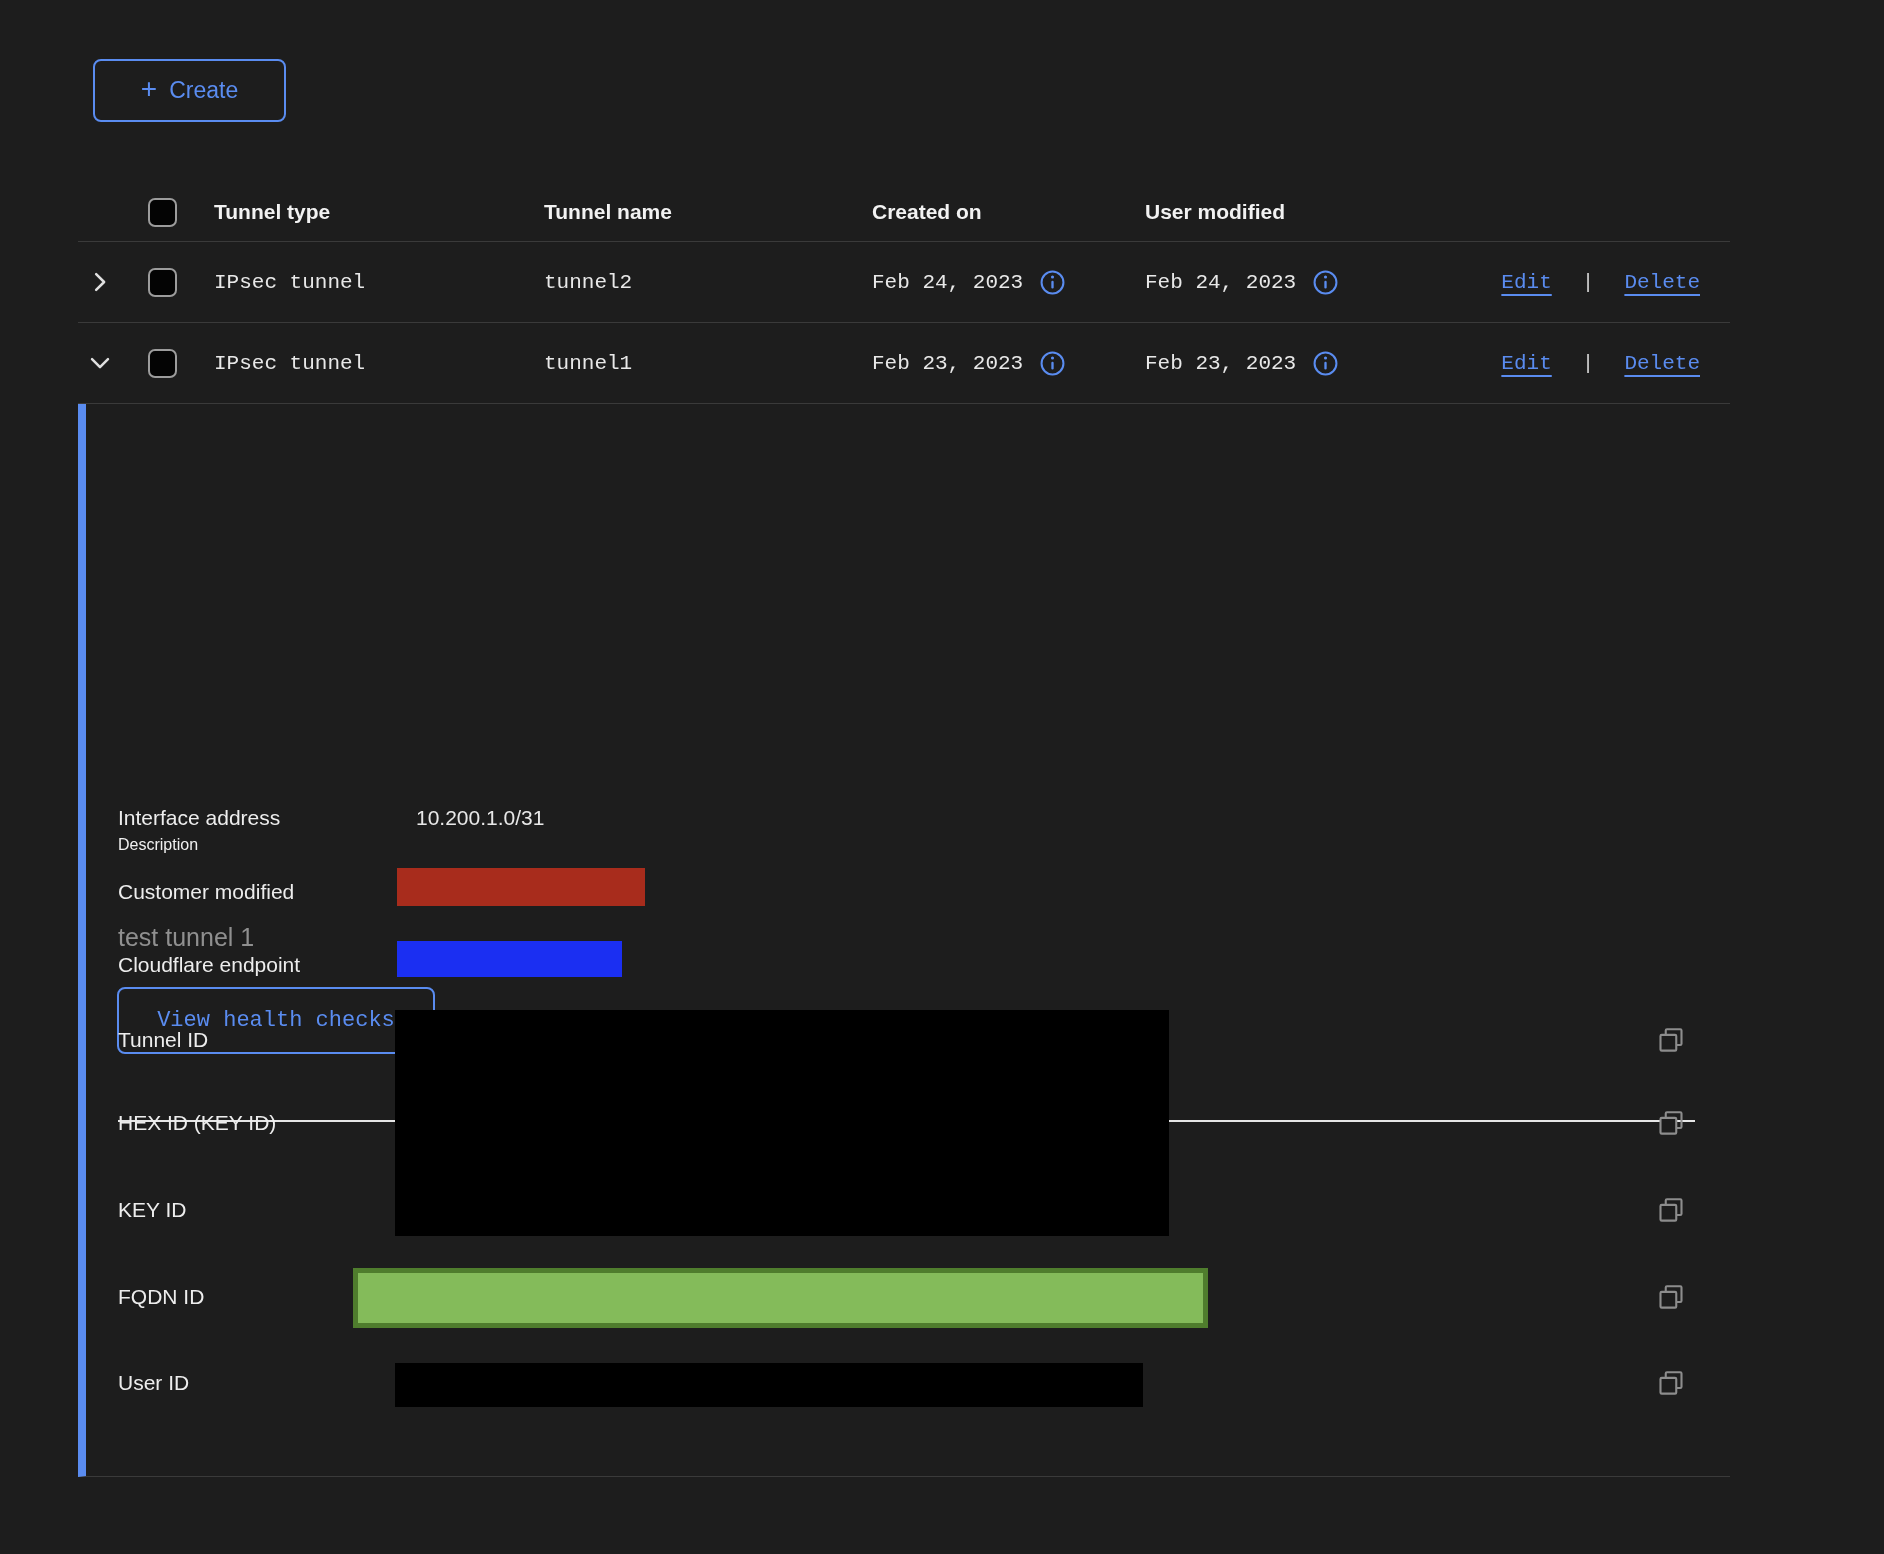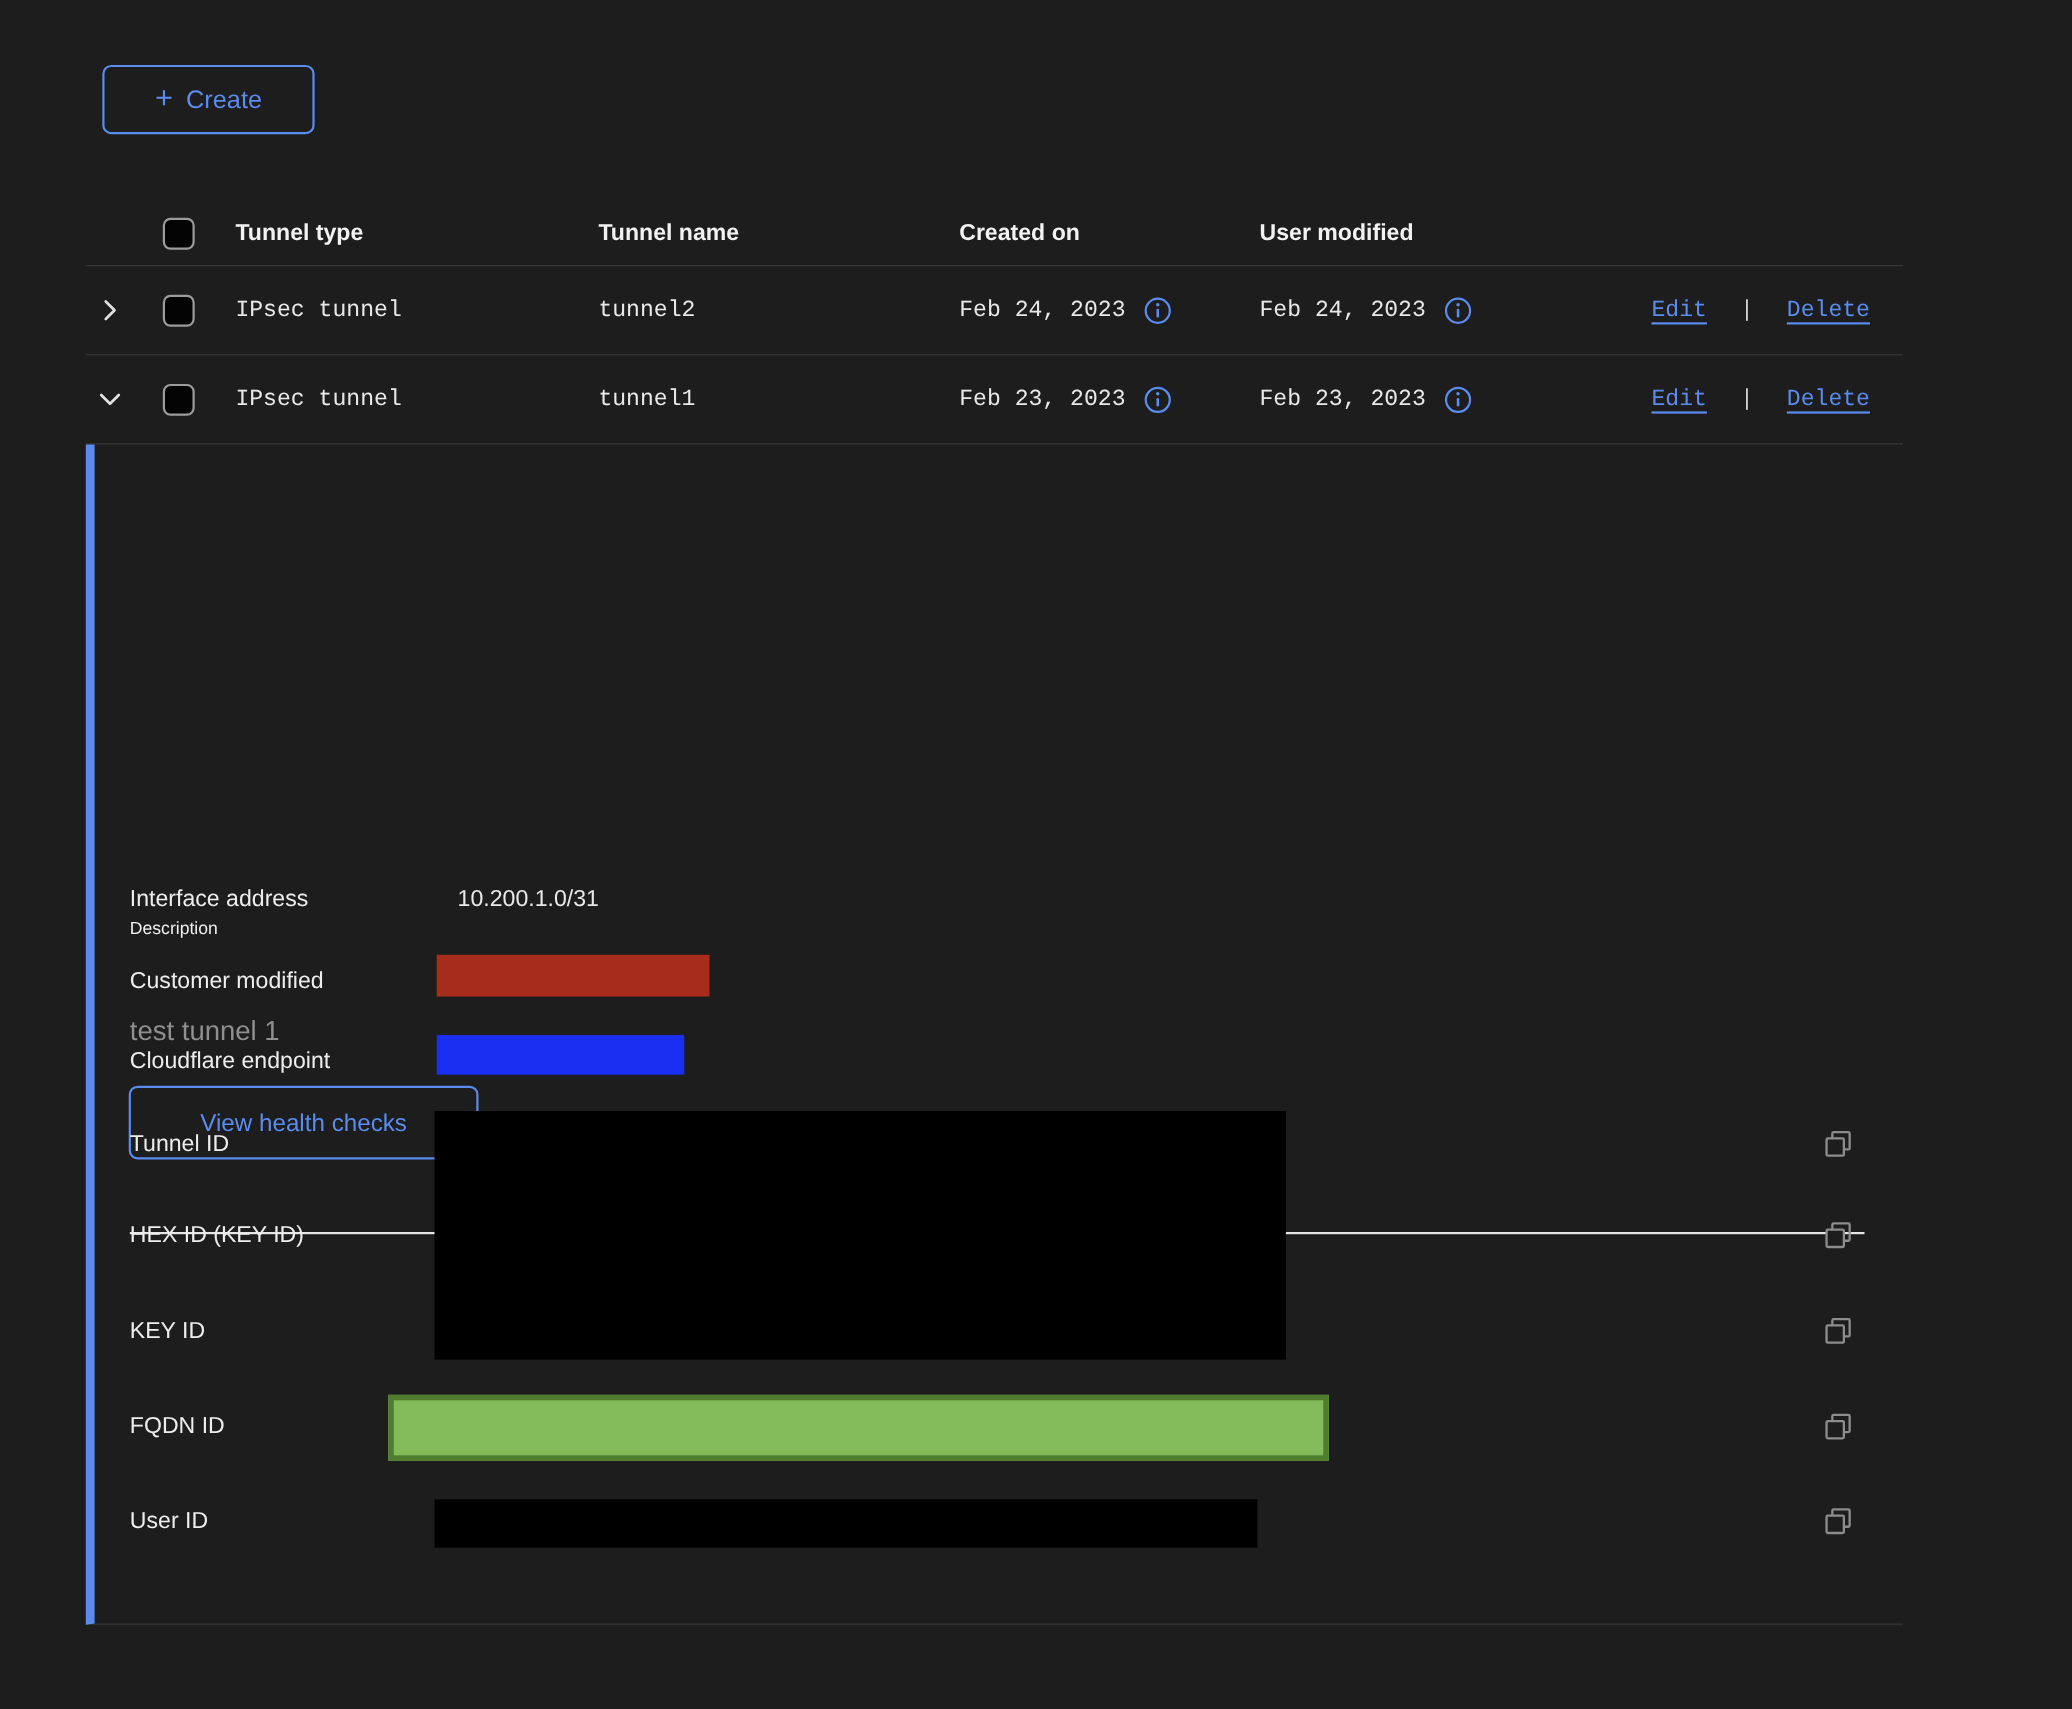--- a/index.html
+++ b/index.html
@@ -91,21 +91,21 @@
   .desc-text  { left: 32px; top: 519px; font-size: 25px; color: #8f8f8f; }
 
   .health-btn {
     left: 31px; top: 583px;
     width: 318px; height: 67px;
     background: transparent;
     border: 2px solid #5a8cf0;
     border-radius: 8px;
     color: #5a8cf0;
     font-size: 22px;
-    font-family: Liberation Sans, sans-serif;
+    font-family: Liberation Mono, monospace;
     display: flex; align-items: center; justify-content: center;
     cursor: pointer;
   }
 
   .panel-divider {
     left: 32px; top: 716px;
     width: 1577px; height: 2px;
     background: #e6e6e6;
   }
 

